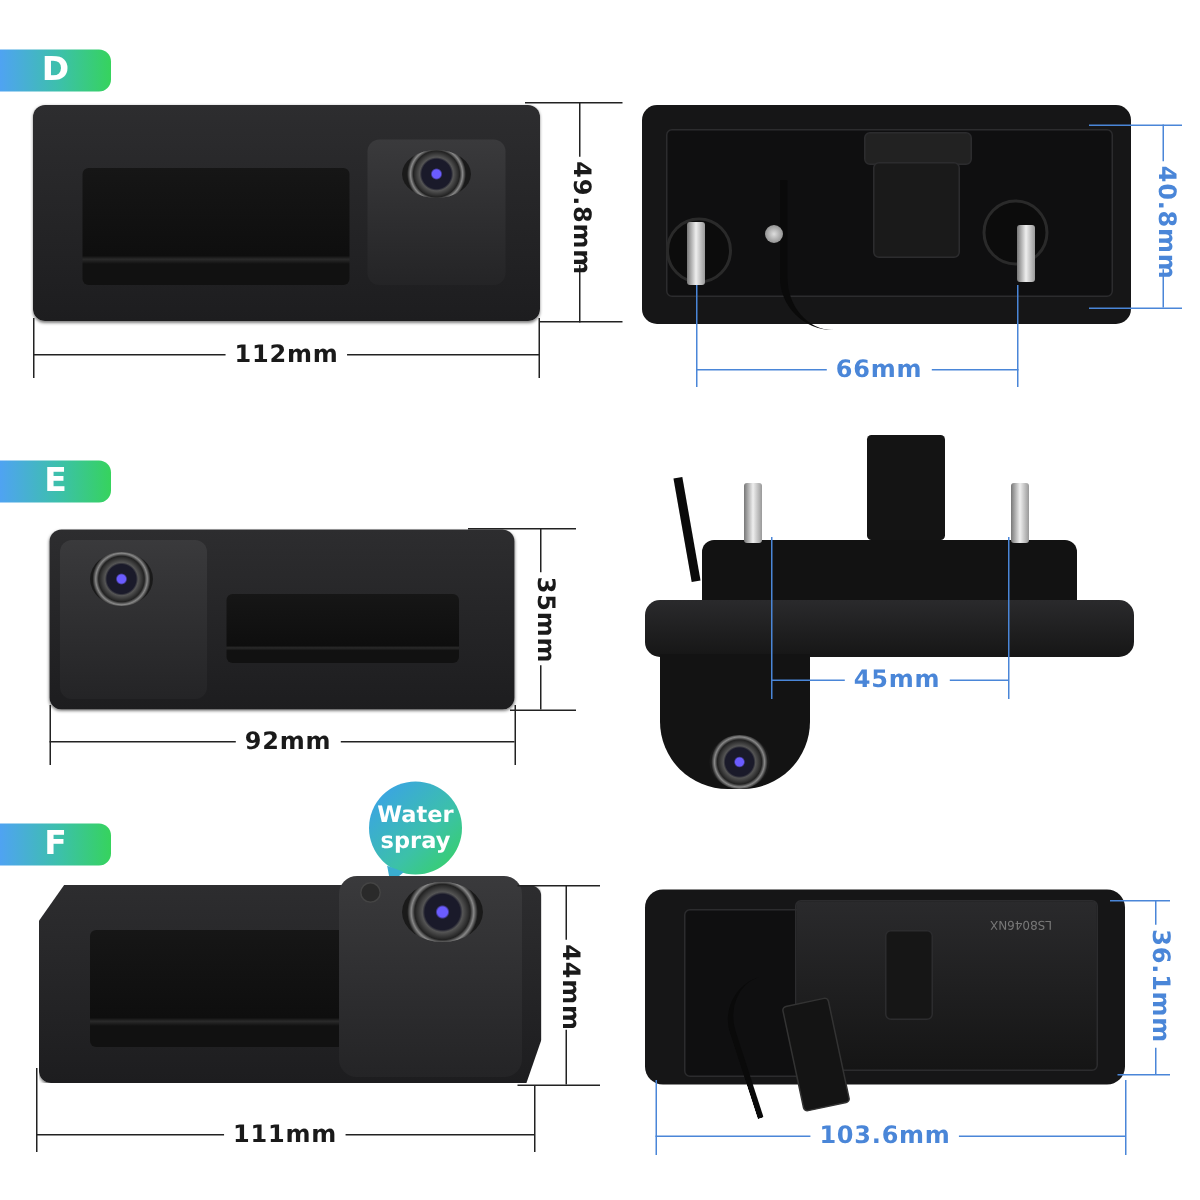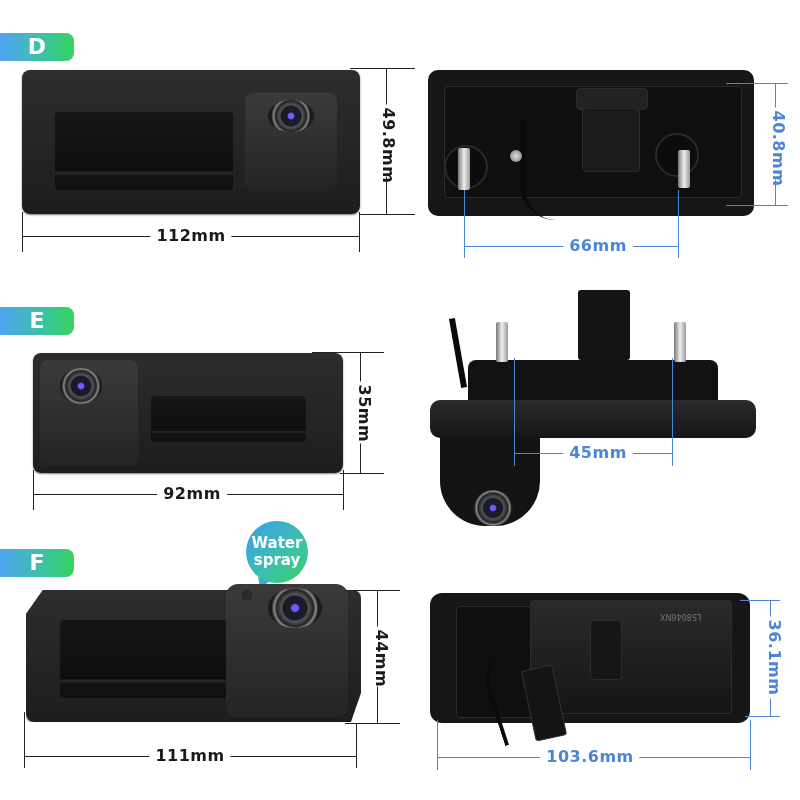--- a/index.html
+++ b/index.html
@@ -60,21 +60,21 @@
   <div class="boss" style="left:655px;top:133px;width:40px;height:40px;"></div>
   <div class="stud" style="left:458px;top:148px;height:42px;"></div>
   <div class="stud" style="left:678px;top:150px;height:38px;"></div>
   <div class="abs" style="left:520px;top:120px;width:30px;height:100px;border-left:5px solid #0a0a0a;border-radius:0 0 0 40px;"></div>
   <div class="abs" style="left:510px;top:150px;width:12px;height:12px;border-radius:50%;background:radial-gradient(#ddd,#777);"></div>
 </div>
 
 <div class="line-b" style="left:464px;top:190px;width:1px;height:68px;"></div>
 <div class="line-b" style="left:678px;top:190px;width:1px;height:68px;"></div>
 <div class="line-b" style="left:464px;top:246px;width:215px;height:1px;"></div>
-<div class="htext dim-blue" style="left:598px;top:236px;">66mm</div>
+<div class="htext dim-blue" style="left:586px;top:236px;">66mm</div>
 <div class="line-b" style="left:726px;top:83px;width:62px;height:1px;"></div>
 <div class="line-b" style="left:726px;top:205px;width:62px;height:1px;"></div>
 <div class="line-b" style="left:775px;top:83px;width:1px;height:122px;"></div>
 <div class="vtext dim-blue" style="left:742px;top:134px;width:66px;text-align:center;">40.8mm</div>
 
 <div class="badge" style="top:307px;">
   <span>E</span>
 </div>
 
 <div>

